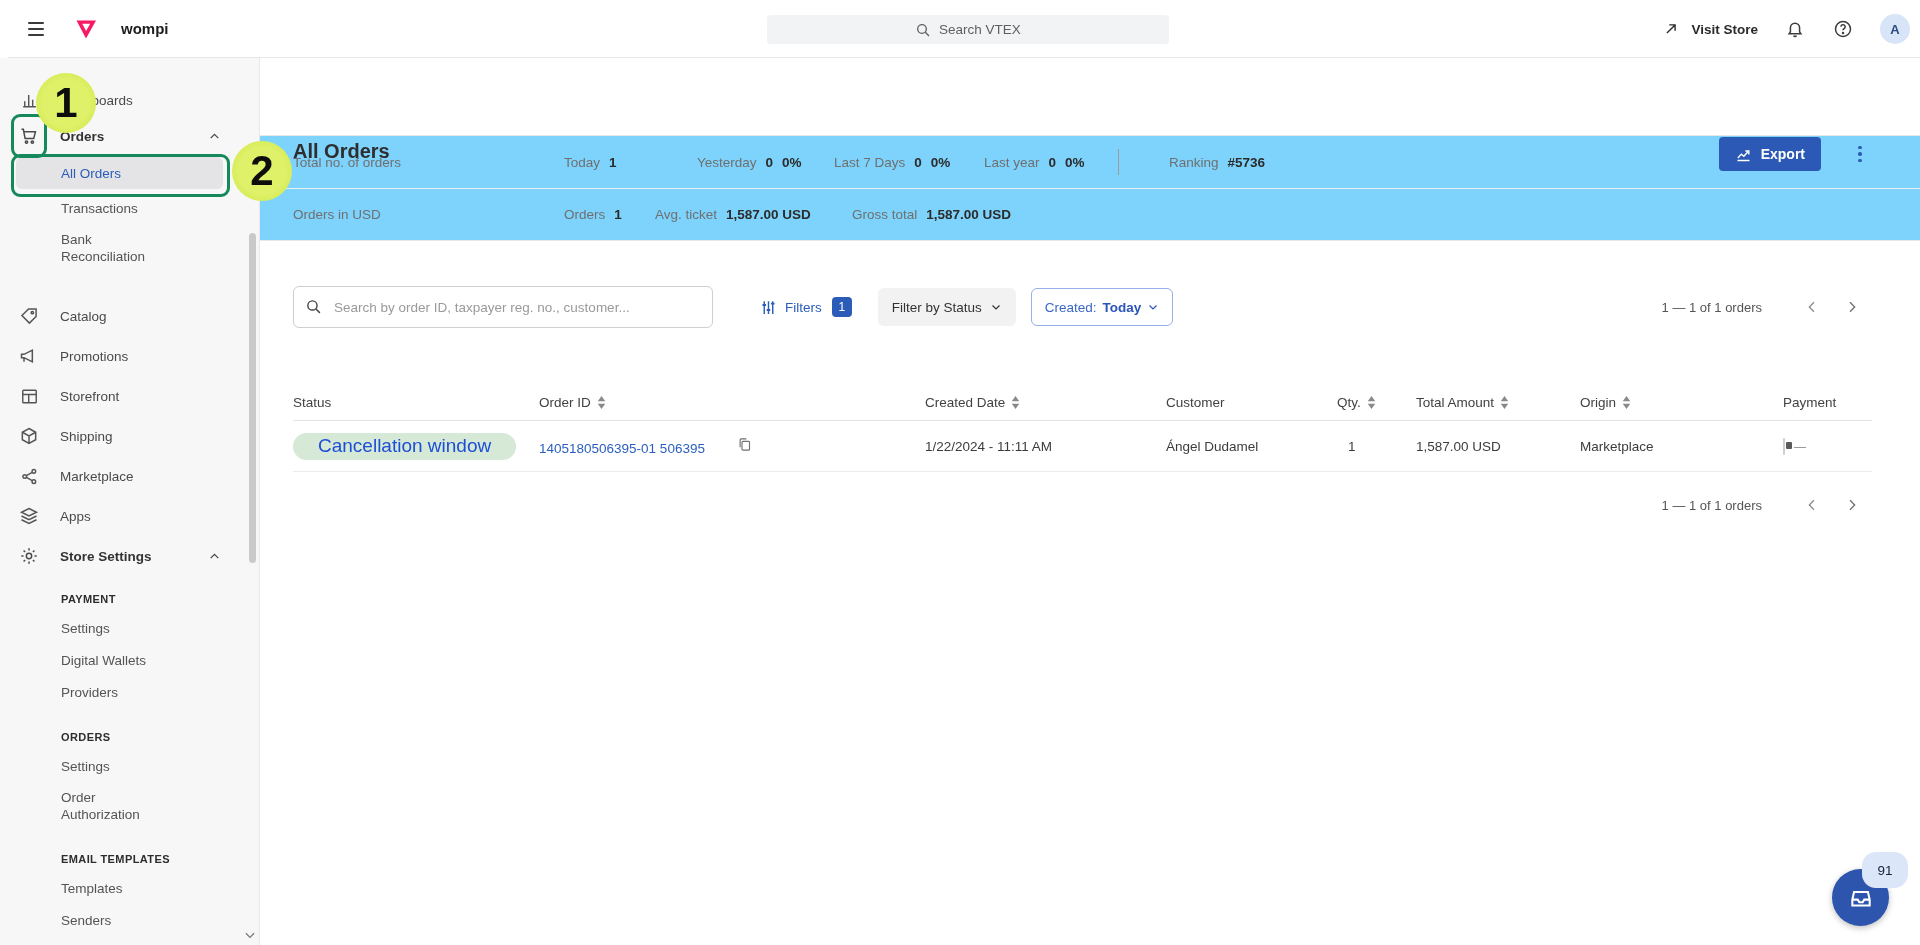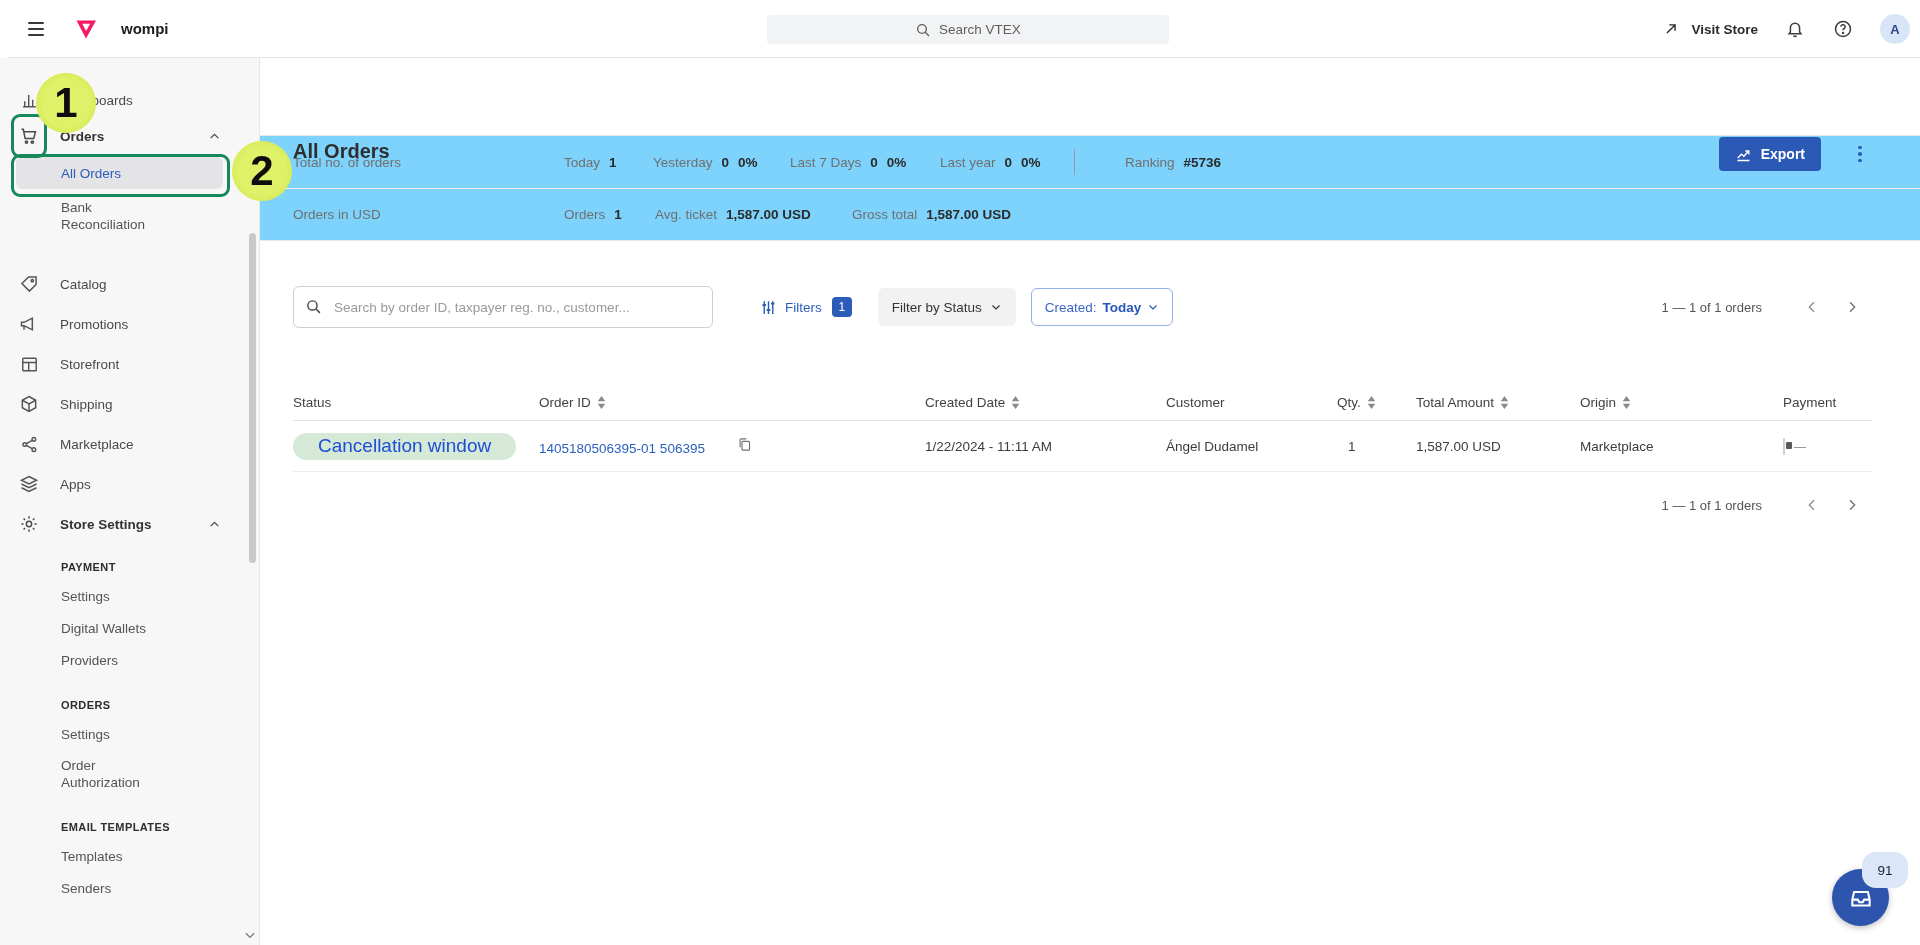--- a/index.html
+++ b/index.html
@@ -42,21 +42,21 @@
   .kebab { position:absolute; right:50px; top:86px; width:20px; height:20px; display:flex; flex-direction:column; align-items:center; justify-content:center; gap:3px; cursor:pointer; }
   .kebab i { width:3.5px; height:3.5px; border-radius:50%; background:#2b5cb8; }
 
   .stats { border-top:1px solid #e8e8e8; border-bottom:1px solid #e8e8e8; background:#7dd3fc; }
   .stats-row { height:52px; display:flex; align-items:center; padding-left:33px; font-size:13.5px; }
   .stats-row + .stats-row { border-top:1px solid #eeeeee; }
   .stats-label { width:271px; color:#6f6f6f; }
   .metric { display:flex; gap:9px; align-items:center; }
   .metric .mk { color:#6f6f6f; }
   .metric .mv, .metric .mp { font-weight:700; color:#2b2b2b; }
-  .m1 { width:89px; } .m2 { width:137px; } .m3 { width:150px; } .m4 { width:134px; }
+  .m1 { width:89px; } .m2 { width:137px;margin-left:44px; } .m3 { width:150px; } .m4 { width:134px; }
   .u1 { width:91px; } .u2 { width:197px; }
   .stat-divider { width:1px; height:26px; background:#9a9a9a; margin-right:50px; }
 
   .toolbar { margin-top:45px; padding:0 48px 0 33px; height:42px; display:flex; align-items:center; position:relative; }
   .order-search { width:420px; height:42px; border:1px solid #cfcfcf; border-radius:6px; padding:0 14px 0 40px; font-size:13.5px; color:#444; font-family:"Liberation Sans", sans-serif; background:#fff; outline:none; }
   .order-search::placeholder { color:#9a9a9a; }
   .order-search-icon { position:absolute; left:45px; top:12px; color:#444; }
   .filters-btn { margin-left:47px; display:flex; align-items:center; gap:8px; color:#2b5cb8; font-size:13.5px; cursor:pointer; }
   .filters-badge { width:20px; height:20px; margin-left:2px; border-radius:4px; background:#2b5cb8; color:#fff; font-size:12px; display:flex; align-items:center; justify-content:center; }
   .status-filter { margin-left:26px; height:38px; background:#f2f2f2; border-radius:6px; padding:0 14px; display:flex; align-items:center; gap:8px; font-size:13.5px; color:#333; cursor:pointer; }
@@ -171,20 +171,23 @@
     <span>Orders</span>
     <span class="chev">
         <svg width="13" height="13" viewBox="0 0 24 24" fill="none" stroke="#4a4a4a" stroke-width="2.4">
           <path d="M5 15l7-7 7 7"></path>
         </svg>
       </span>
   </div>
   <div class="sub-item selected">
       <span>All Orders</span>
     </div>
+  <div class="sub-item">
+      <span>Transactions</span>
+    </div>
   <div class="sub-item twoline">
       <span>Bank Reconciliation</span>
     </div>
   <div class="spacer24"></div>
   <div class="side-item h40">
     <span class="sicon">
         <svg width="20" height="20" viewBox="0 0 24 24" fill="none" stroke="#555" stroke-width="1.8">
           <path d="M3.5 11.5L11.5 3.5H20.5v9L12.5 20.5z"></path>
           <circle cx="16" cy="8" r="1.4"></circle>
         </svg>

